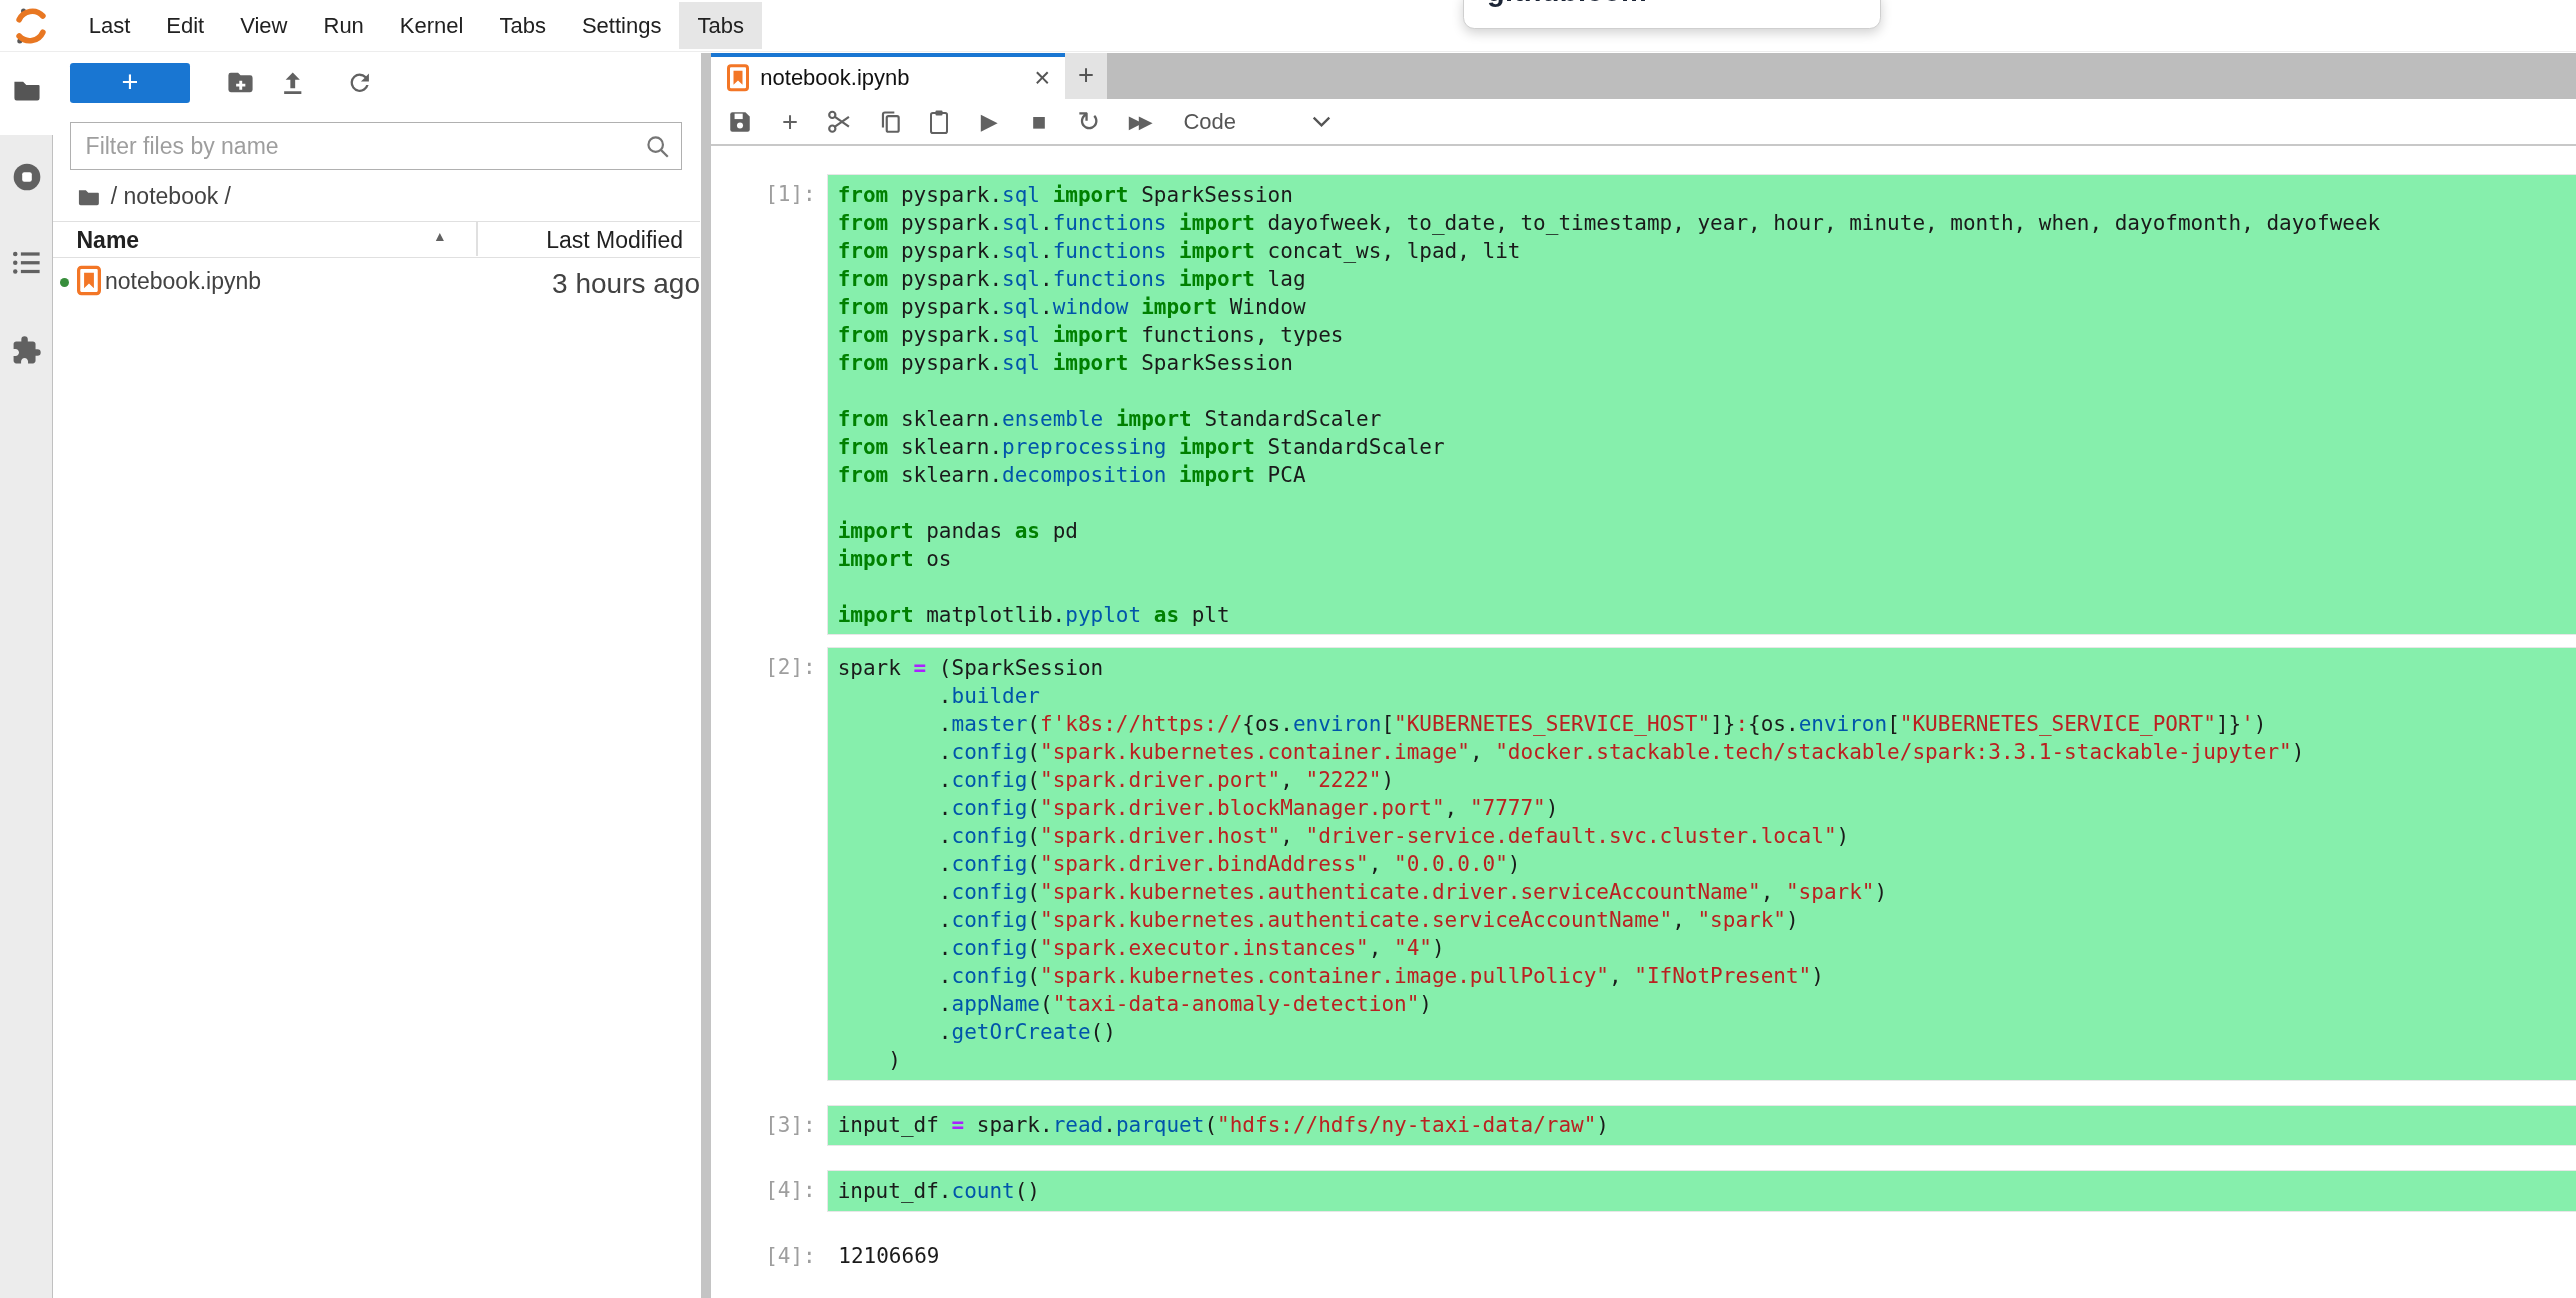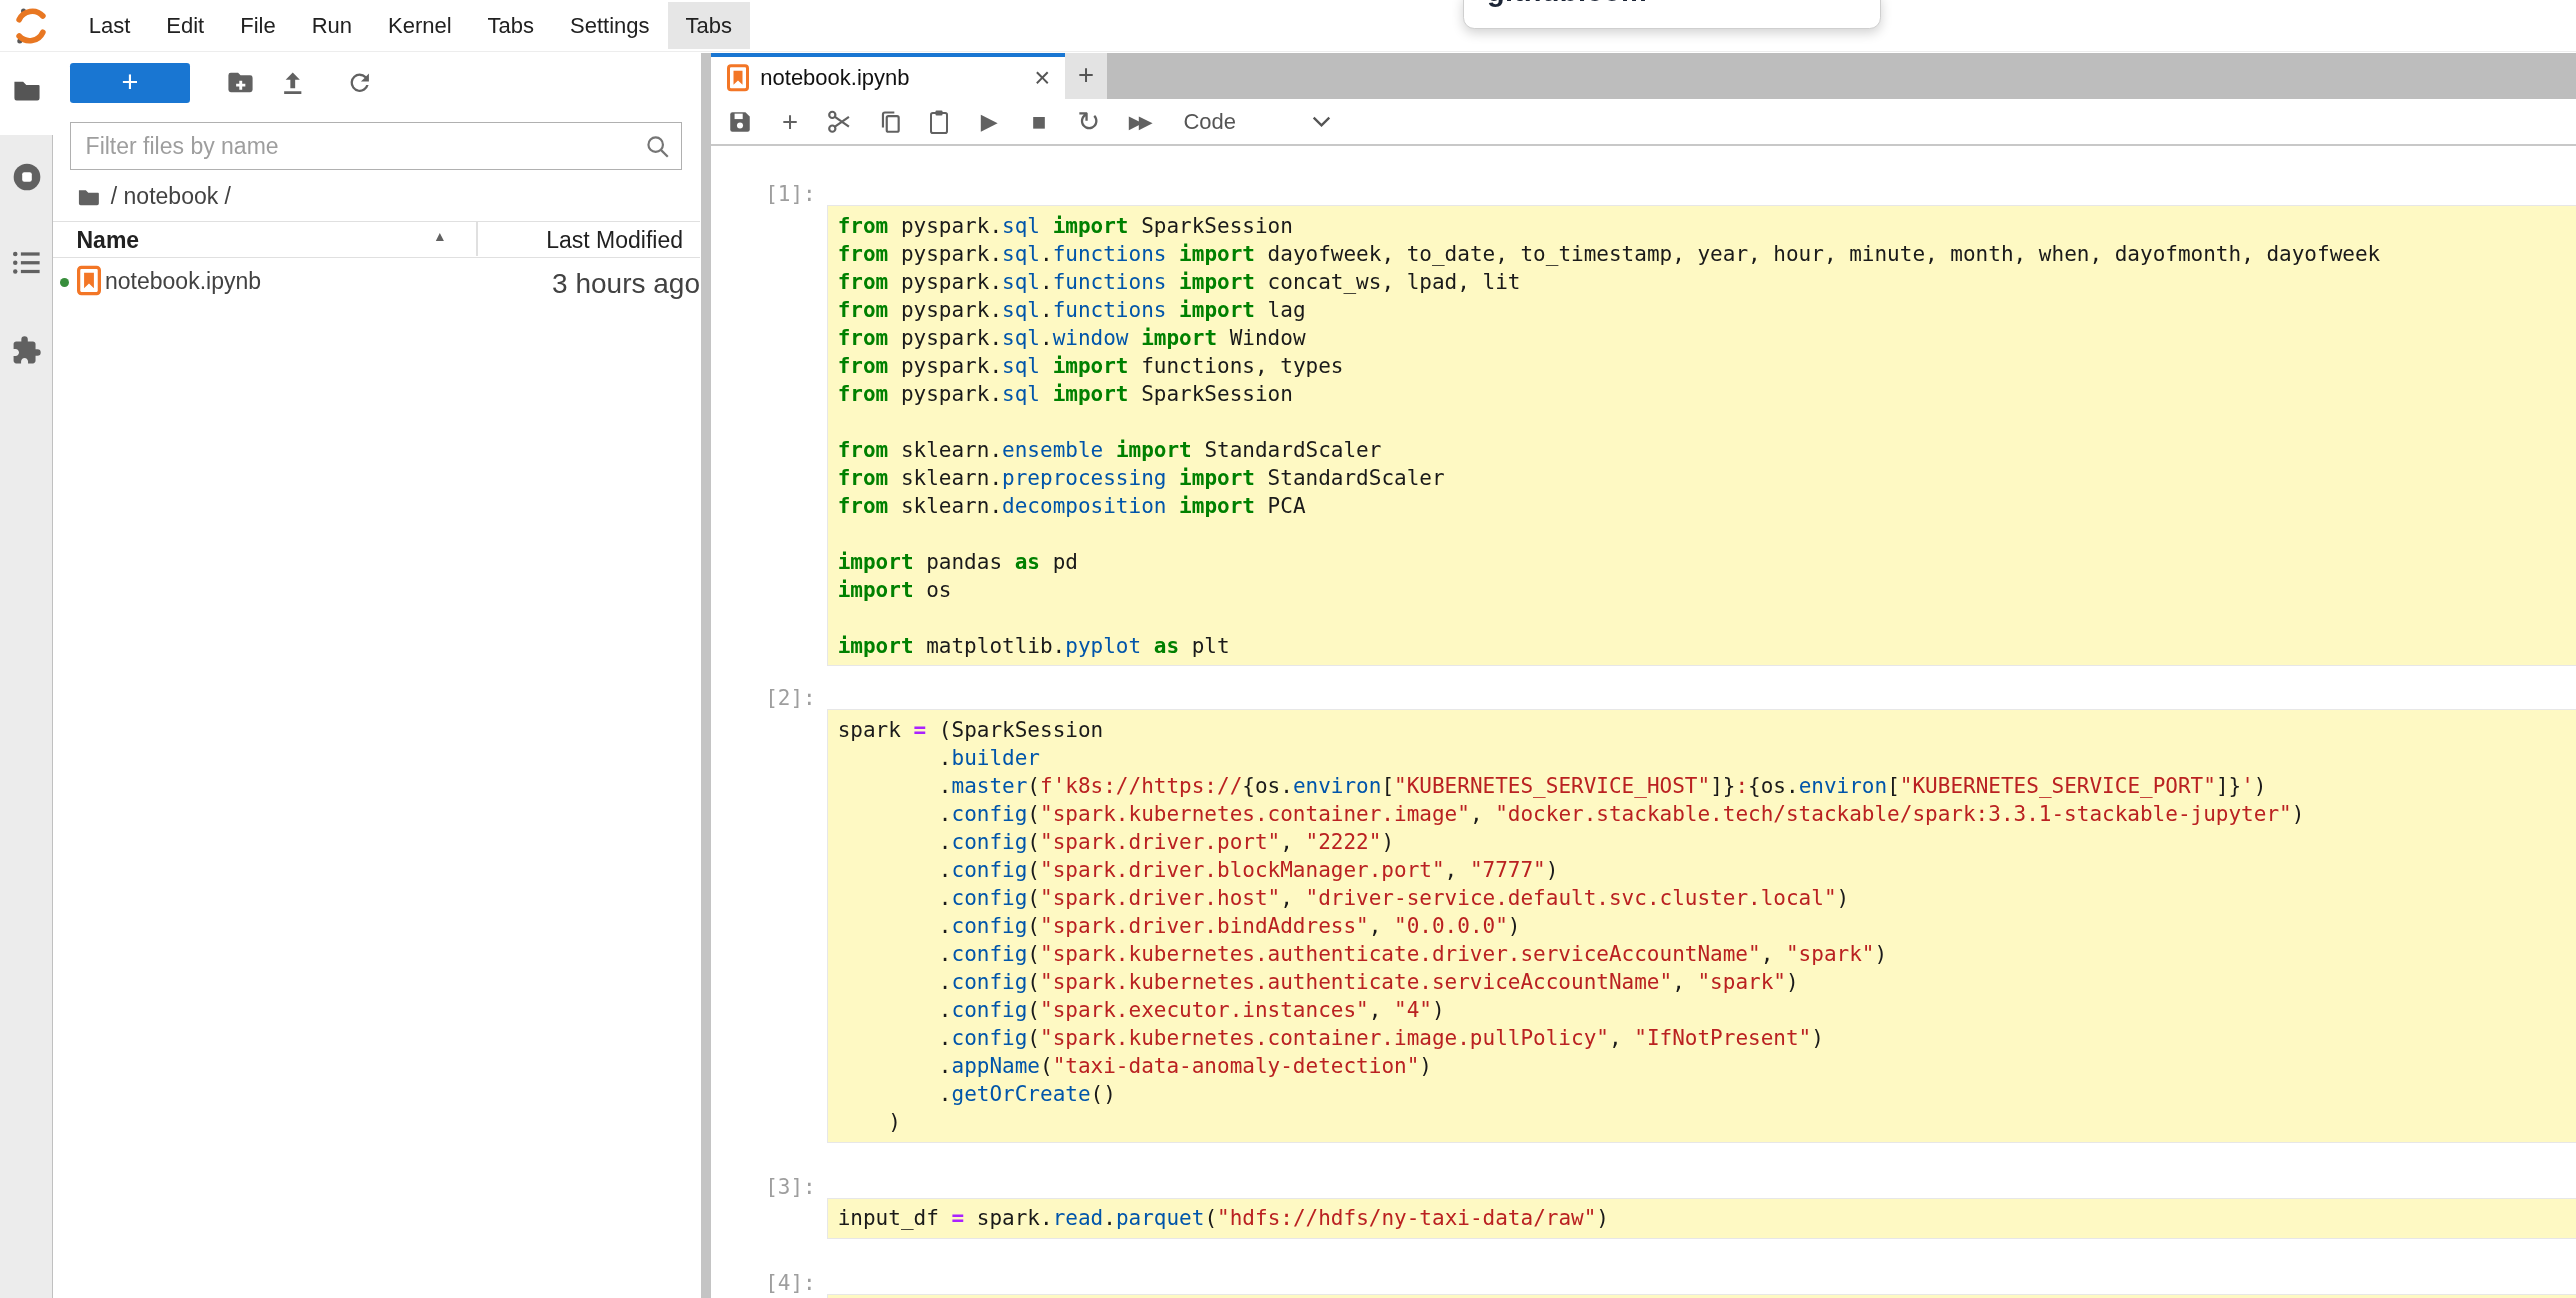--- a/index.html
+++ b/index.html
@@ -67,21 +67,21 @@
   .tb-ff{font-size:18px;letter-spacing:-4px;}
   .tb-add{font-size:27.5px;font-weight:300;}
   .celltype{margin-left:13px;font-size:22px;color:#555;cursor:pointer;display:flex;align-items:center;gap:12px;}
   .celltype svg{margin-left:63px;}
   .nb-content{position:absolute;left:0;top:95px;width:100%;bottom:0;background:#fff;overflow:hidden;padding-top:26px;box-sizing:border-box;}
   
   .nb-cell{display:flex;margin-bottom:24px;}
   .nb-cell.first{margin-bottom:12px;}
   .nb-prompt{width:116px;flex:none;text-align:right;padding:8px 11.3px 0 0;box-sizing:border-box;
     font-family:"DejaVu Sans Mono",monospace;font-size:21px;color:#9e9e9e;}
-  .nb-editor{flex:1;background:#fef9c3;border:1.6px solid #e7e7e7;border-right:none;padding:5.7px 0 5.7px 9.7px;cursor:text;margin-top:31px;}
+  .nb-editor{flex:1;background:#86efac;border:1.6px solid #e7e7e7;border-right:none;padding:5.7px 0 5.7px 9.7px;cursor:text;}
   .code-line{font-family:"DejaVu Sans Mono",monospace;font-size:21px;line-height:28px;white-space:pre;color:#1a1a1a;}
   .nb-outtext{flex:1;padding:8px 0 0 11.3px;font-family:"DejaVu Sans Mono",monospace;font-size:21px;color:#1a1a1a;}
   .cm-k{color:#008000;font-weight:bold;}
   .cm-p{color:#0055aa;}
   .cm-s{color:#ba2121;}
   .cm-o{color:#aa22ff;font-weight:bold;}
   .cm-m{color:#aa22ff;}
   .cm-t{color:#1a1a1a;}
   svg{display:block;}
 </style>
@@ -90,21 +90,21 @@
 
 <div class="menubar">
   <svg class="logo" viewBox="0 0 64 64">
     <circle cx="20" cy="8" r="4" fill="#585858"></circle>
     <circle cx="14" cy="56" r="4" fill="#585858"></circle>
     <path d="M13 22 A23 23 0 0 1 51 16" stroke="#e87722" stroke-width="9" fill="none" stroke-linecap="round"></path>
     <path d="M51 42 A23 23 0 0 1 13 48" stroke="#e87722" stroke-width="9" fill="none" stroke-linecap="round"></path>
   </svg>
   <div class="menu-item">Last</div>
   <div class="menu-item">Edit</div>
-  <div class="menu-item">File</div>
+  <div class="menu-item">View</div>
   <div class="menu-item">Run</div>
   <div class="menu-item">Kernel</div>
   <div class="menu-item">Tabs</div>
   <div class="menu-item">Settings</div>
   <div class="menu-item active">Tabs</div>
 </div>
 
 <div class="popup">
   <div class="popup-text">github.com</div>
 </div>

